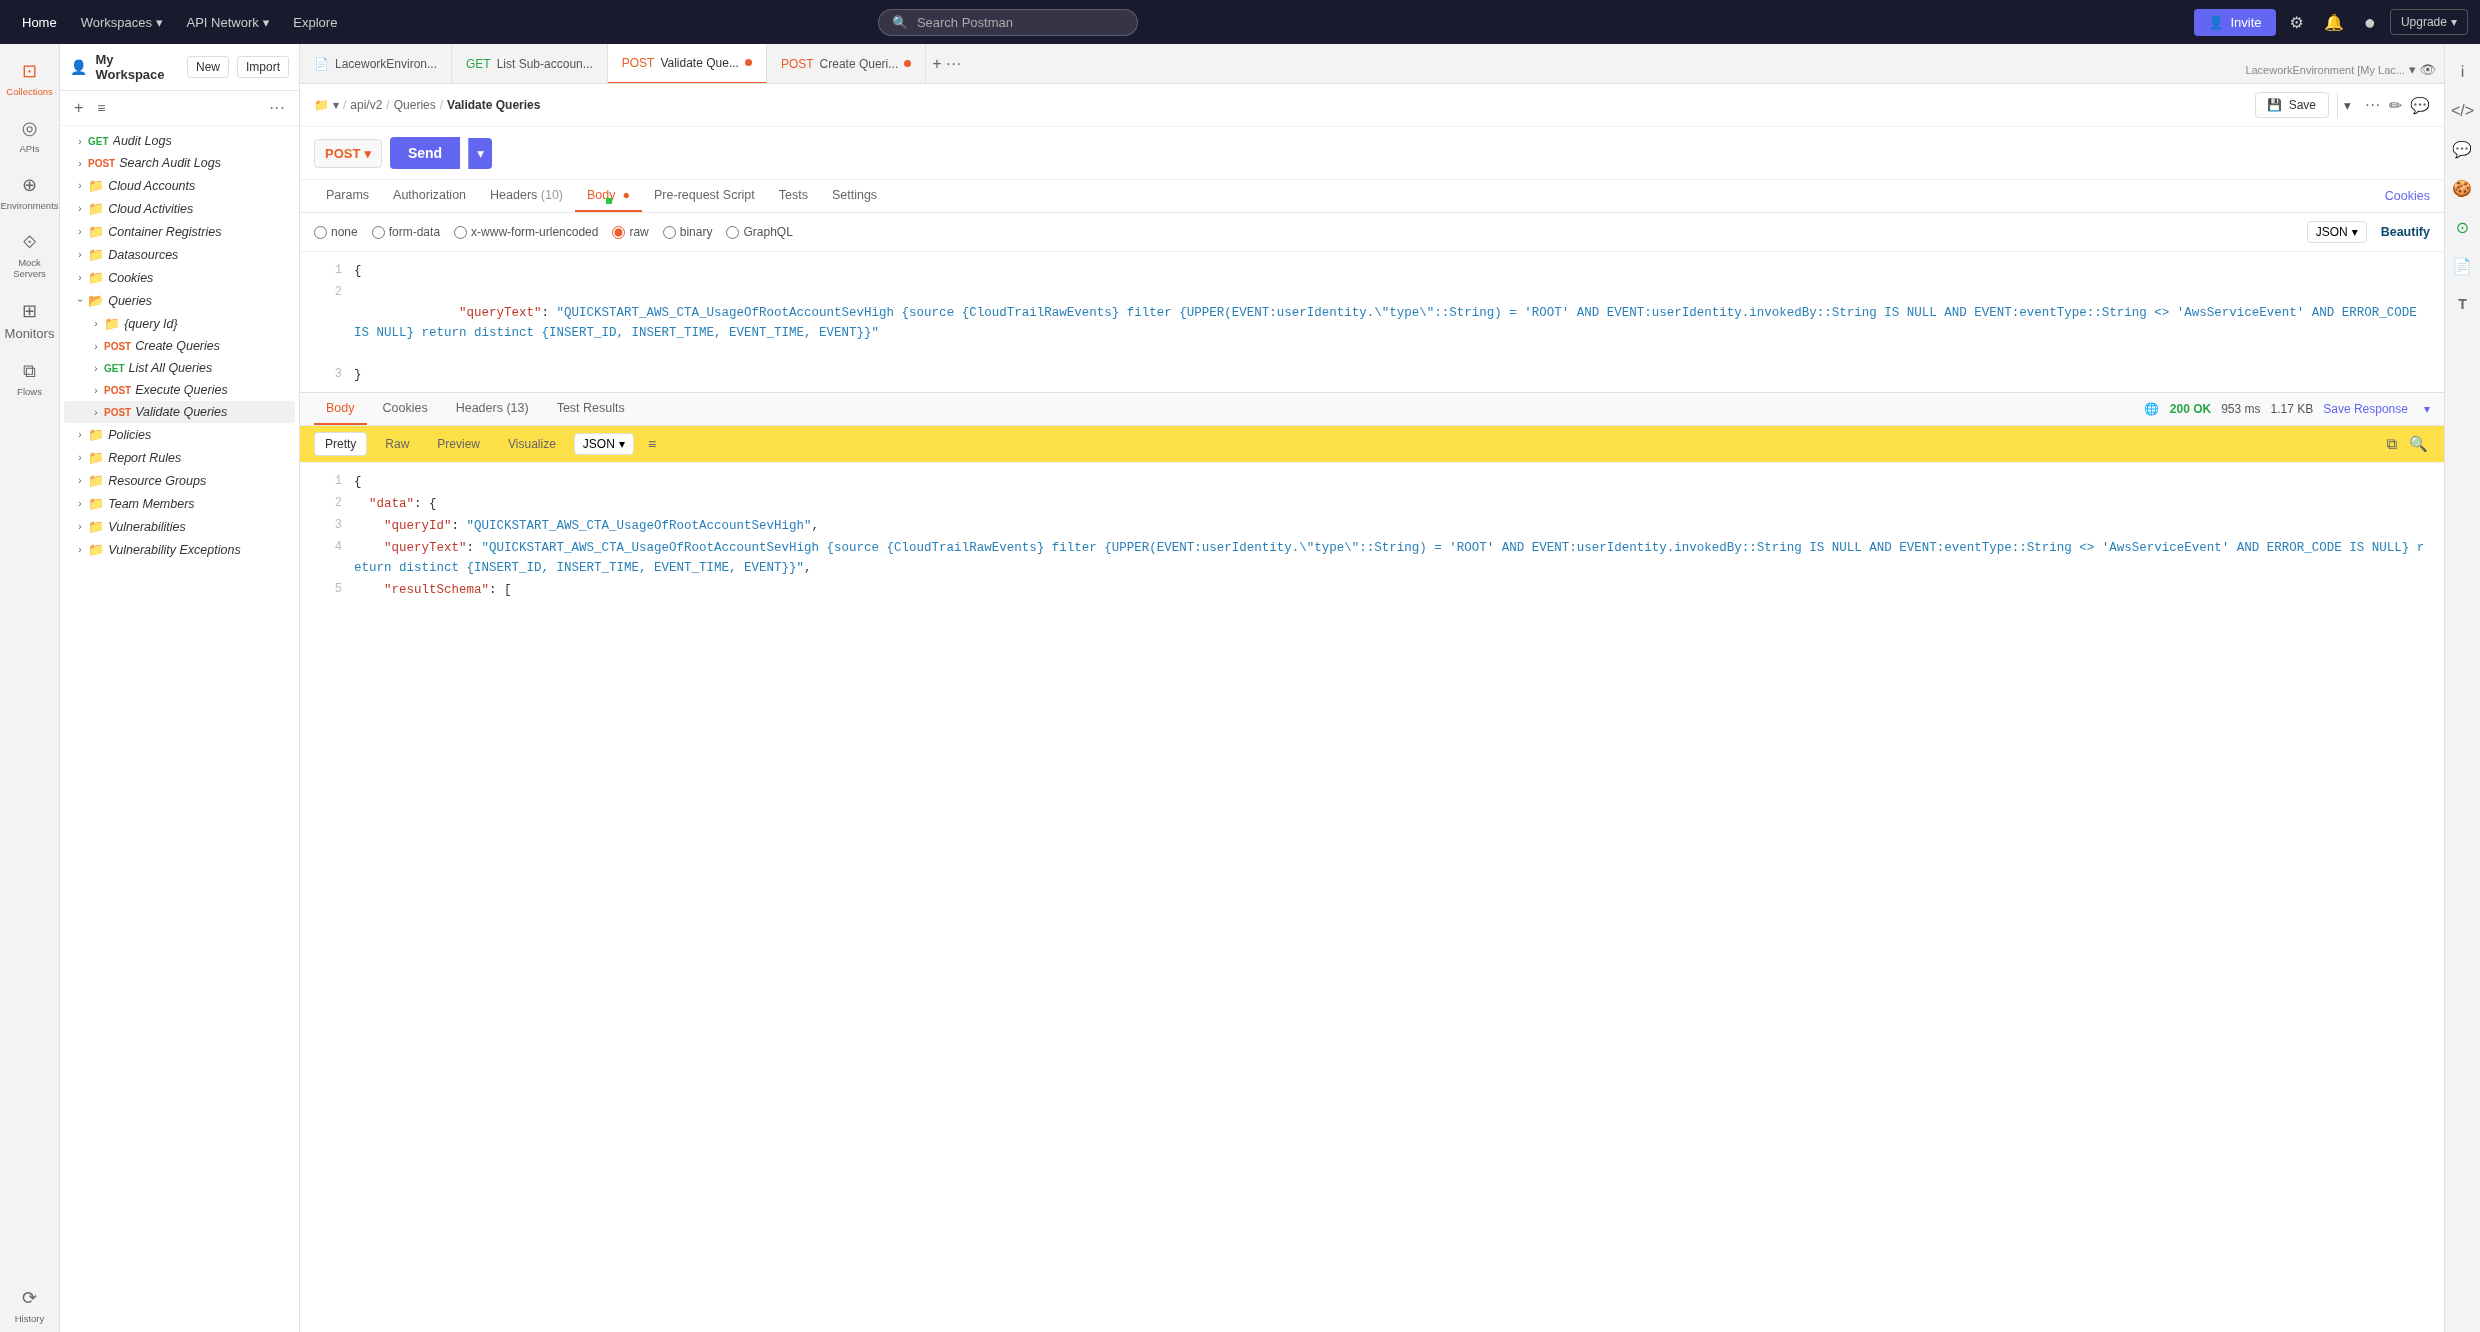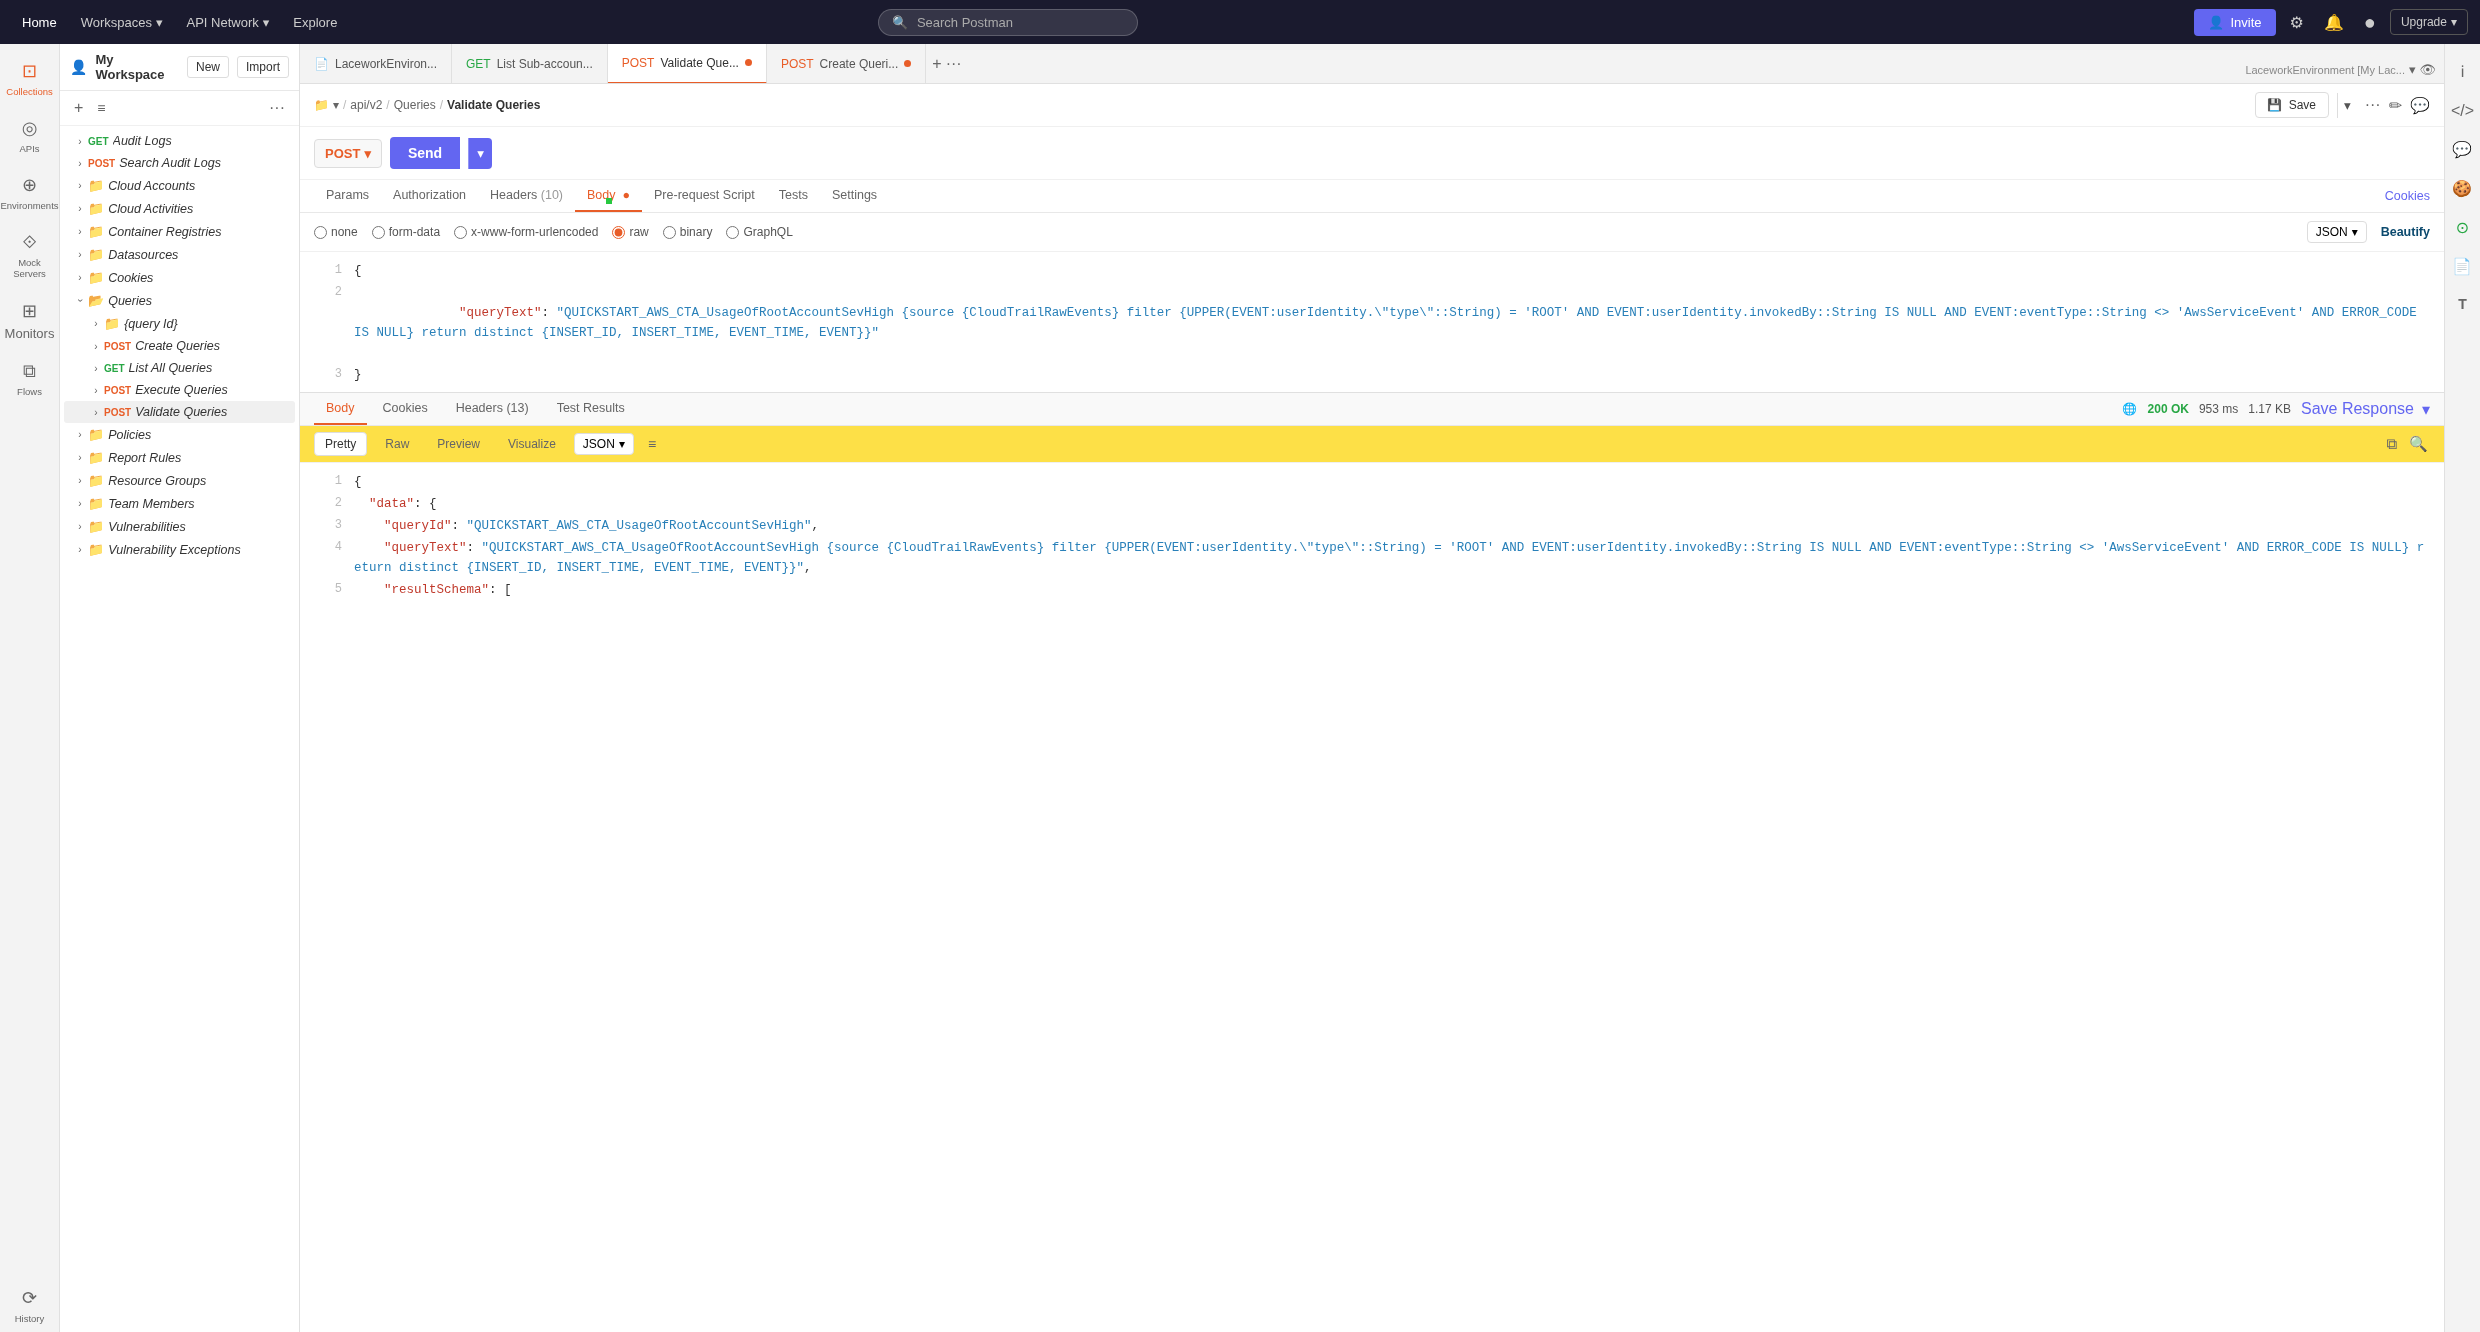--- a/index.html
+++ b/index.html
@@ -95,21 +95,21 @@
     .json-str { color: #2980b9; }
     .json-brace { color: #333; }
 
     
     .response-area { border-top: 1px solid #e0e0e0; display: flex; flex-direction: column; flex: 0 0 320px; overflow: hidden; }
     .response-tabs-bar { display: flex; align-items: center; padding: 0 14px; border-bottom: 1px solid #e8e8e8; background: #f9f9f9; flex-shrink: 0; gap: 4px; }
     .response-tab { padding: 8px 12px; font-size: 12.5px; color: #666; cursor: pointer; border-bottom: 2px solid transparent; }
     .response-tab.active { color: #e85d28; border-bottom-color: #e85d28; font-weight: 500; }
     .response-meta { margin-left: auto; display: flex; align-items: center; gap: 10px; font-size: 12px; color: #555; }
     .response-meta .ok { color: #28a745; font-weight: 600; }
-    .save-resp-btn { color: #6366f1; font-size: 16px; cursor: pointer; background: none; border: none; font-weight: 500; display: flex; align-items: center; gap: 8px; }
+    .save-resp-btn { color: #6366f1; font-size: 12px; cursor: pointer; background: none; border: none; font-weight: 500; display: flex; align-items: center; gap: 16px; }
 
     
     .resp-format-bar { display: flex; align-items: center; padding: 6px 14px; border-bottom: 1px solid #f0f0f0; background: #fde047; gap: 8px; flex-shrink: 0; }
     .resp-format-tab { padding: 4px 10px; font-size: 12px; color: #666; cursor: pointer; border-radius: 4px; }
     .resp-format-tab.active { background: #fff; border: 1px solid #ddd; color: #333; font-weight: 500; }
     .resp-format-select { border: 1px solid #ddd; border-radius: 4px; padding: 3px 8px; font-size: 12px; background: #fff; display: flex; align-items: center; gap: 4px; cursor: pointer; }
     .resp-actions { margin-left: auto; display: flex; gap: 8px; color: #666; }
     .resp-action-btn { background: none; border: none; cursor: pointer; color: #666; font-size: 15px; padding: 2px; }
 
     

